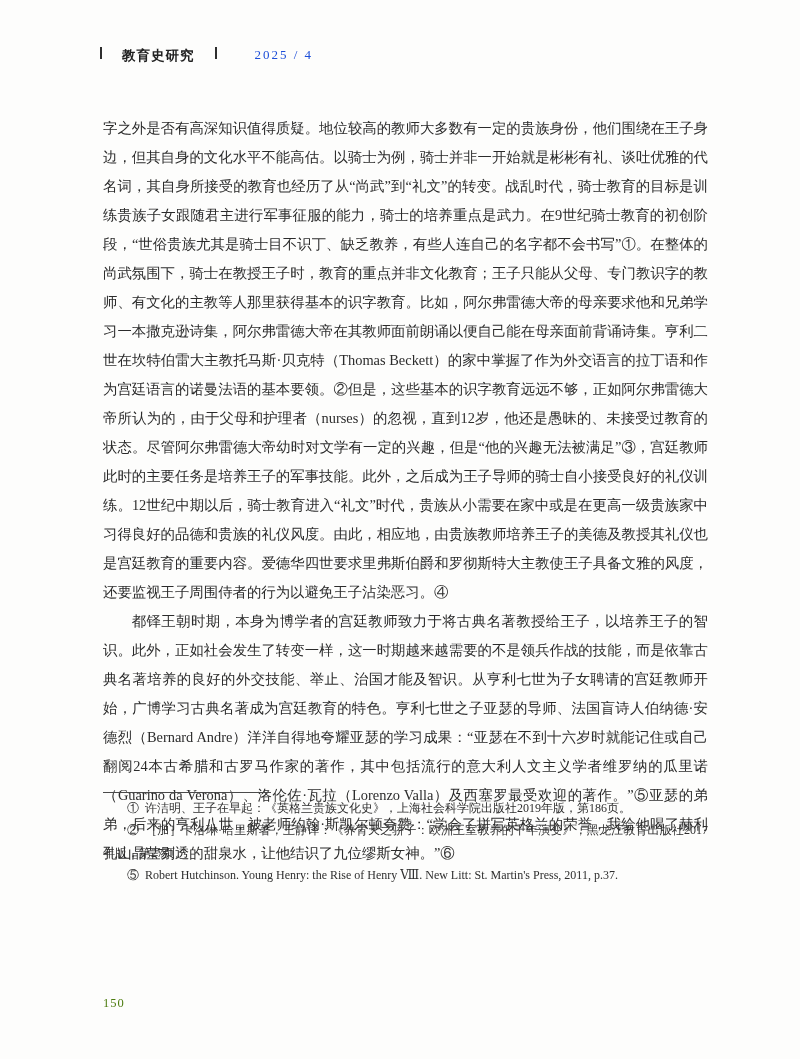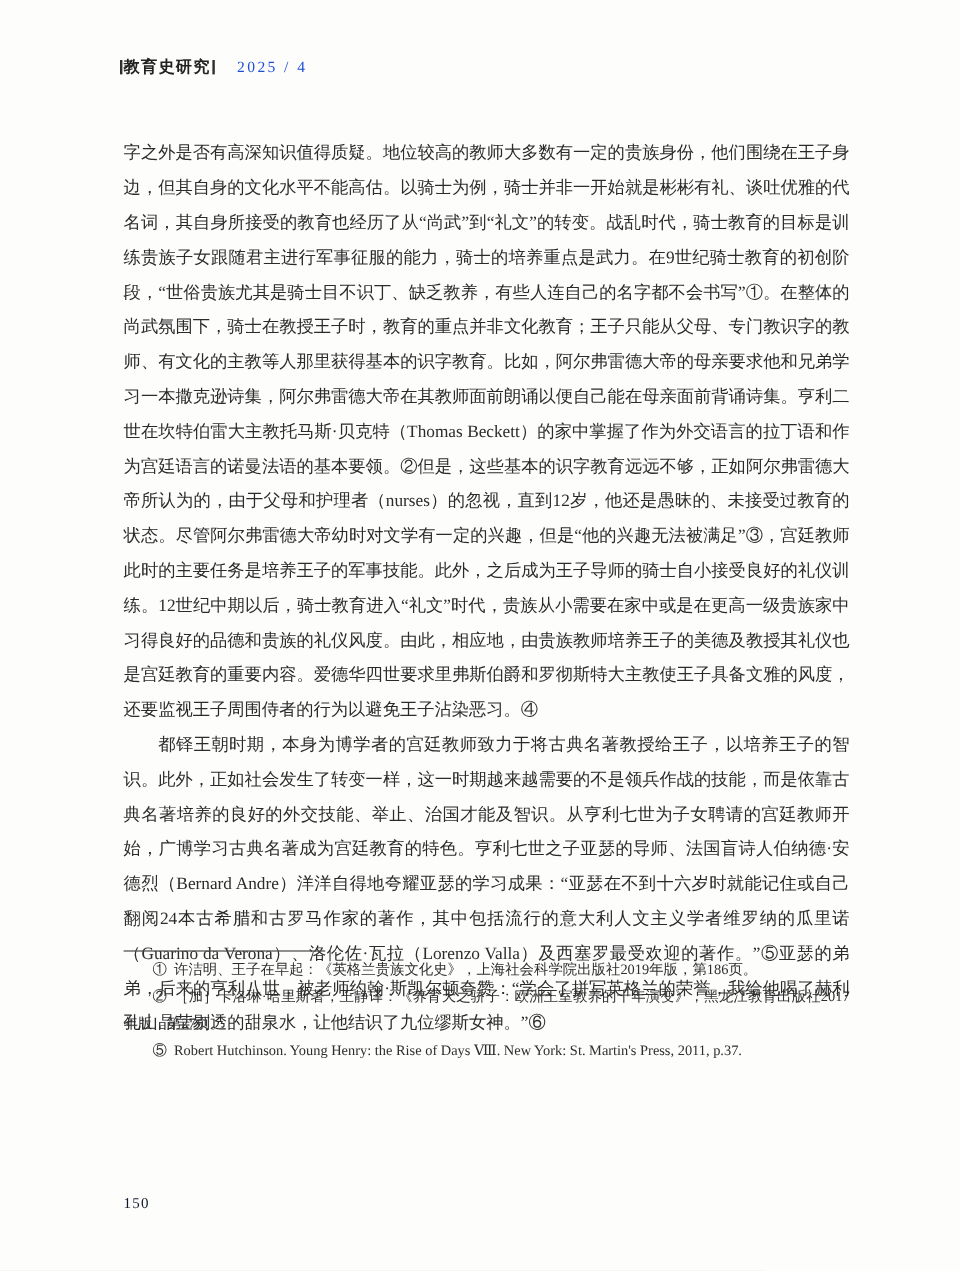--- a/index.html
+++ b/index.html
@@ -16,22 +16,22 @@
     background: #fdfdfc;
     color: #2b2b2b;
     overflow: hidden;
   }
   
   .running-head {
     position: absolute;
     left: 100px;
     top: 47px;
     display: flex;
-    align-items: center;
-    gap: 1px;
+    align-items: flex-start;
+    gap: 20px;
     white-space: nowrap;
   }
   .head-bar {
     display: inline-block;
     width: 2px;
     height: 12px;
     background: #2e2e2e;
   }
   .journal-title {
     font-family: "Liberation Sans", "DejaVu Sans", sans-serif;
@@ -91,21 +91,21 @@
   .footnote-marker {
     margin-right: 6px;
   }
   
   .page-number {
     position: absolute;
     left: 103px;
     top: 996px;
     font-size: 12.5px;
     letter-spacing: 1px;
-    color: #0f172a;
+    color: #4d7c0f;
   }
 </style>
 </head>
 <body>
 
 <div class="page">
 
   <div class="running-head">
     <span class="head-bar"></span>
     <span class="journal-title">教育史研究</span>
@@ -116,18 +116,18 @@
   <div class="article-body">
     <p>字之外是否有高深知识值得质疑。地位较高的教师大多数有一定的贵族身份，他们围绕在王子身边，但其自身的文化水平不能高估。以骑士为例，骑士并非一开始就是彬彬有礼、谈吐优雅的代名词，其自身所接受的教育也经历了从“尚武”到“礼文”的转变。战乱时代，骑士教育的目标是训练贵族子女跟随君主进行军事征服的能力，骑士的培养重点是武力。在9世纪骑士教育的初创阶段，“世俗贵族尤其是骑士目不识丁、缺乏教养，有些人连自己的名字都不会书写”①。在整体的尚武氛围下，骑士在教授王子时，教育的重点并非文化教育；王子只能从父母、专门教识字的教师、有文化的主教等人那里获得基本的识字教育。比如，阿尔弗雷德大帝的母亲要求他和兄弟学习一本撒克逊诗集，阿尔弗雷德大帝在其教师面前朗诵以便自己能在母亲面前背诵诗集。亨利二世在坎特伯雷大主教托马斯·贝克特（Thomas Beckett）的家中掌握了作为外交语言的拉丁语和作为宫廷语言的诺曼法语的基本要领。②但是，这些基本的识字教育远远不够，正如阿尔弗雷德大帝所认为的，由于父母和护理者（nurses）的忽视，直到12岁，他还是愚昧的、未接受过教育的状态。尽管阿尔弗雷德大帝幼时对文学有一定的兴趣，但是“他的兴趣无法被满足”③，宫廷教师此时的主要任务是培养王子的军事技能。此外，之后成为王子导师的骑士自小接受良好的礼仪训练。12世纪中期以后，骑士教育进入“礼文”时代，贵族从小需要在家中或是在更高一级贵族家中习得良好的品德和贵族的礼仪风度。由此，相应地，由贵族教师培养王子的美德及教授其礼仪也是宫廷教育的重要内容。爱德华四世要求里弗斯伯爵和罗彻斯特大主教使王子具备文雅的风度，还要监视王子周围侍者的行为以避免王子沾染恶习。④</p>
     <p class="indent">都铎王朝时期，本身为博学者的宫廷教师致力于将古典名著教授给王子，以培养王子的智识。此外，正如社会发生了转变一样，这一时期越来越需要的不是领兵作战的技能，而是依靠古典名著培养的良好的外交技能、举止、治国才能及智识。从亨利七世为子女聘请的宫廷教师开始，广博学习古典名著成为宫廷教育的特色。亨利七世之子亚瑟的导师、法国盲诗人伯纳德·安德烈（Bernard Andre）洋洋自得地夸耀亚瑟的学习成果：“亚瑟在不到十六岁时就能记住或自己翻阅24本古希腊和古罗马作家的著作，其中包括流行的意大利人文主义学者维罗纳的瓜里诺（Guarino da Verona）、洛伦佐·瓦拉（Lorenzo Valla）及西塞罗最受欢迎的著作。”⑤亚瑟的弟弟，后来的亨利八世，被老师约翰·斯凯尔顿夸赞：“学会了拼写英格兰的荣誉，我给他喝了赫利孔山晶莹剔透的甜泉水，让他结识了九位缪斯女神。”⑥</p>
   </div>
 
   <div class="footnote-divider"></div>
 
   <div class="footnotes">
     <p><span class="footnote-marker">①</span><span>许洁明、王子在早起：《英格兰贵族文化史》，上海社会科学院出版社2019年版，第186页。</span></p>
     <p><span class="footnote-marker">②</span><span>［加］卡洛琳·哈里斯著，王静译：《养育天之骄子：欧洲王室教养的千年演变》，黑龙江教育出版社2017年版，第27页。</span></p>
-    <p><span class="footnote-marker">⑤</span><span>Robert Hutchinson. Young Henry: the Rise of Days Ⅷ. New York: St. Martin's Press, 2011, p.37.</span></p>
+    <p><span class="footnote-marker">⑤</span><span>Robert Hutchinson. Young Henry: the Rise of Henry Ⅷ. New Litt: St. Martin's Press, 2011, p.37.</span></p>
   </div>
 
   <div class="page-number">150</div>
 
 </div>
 
 </body></html>

